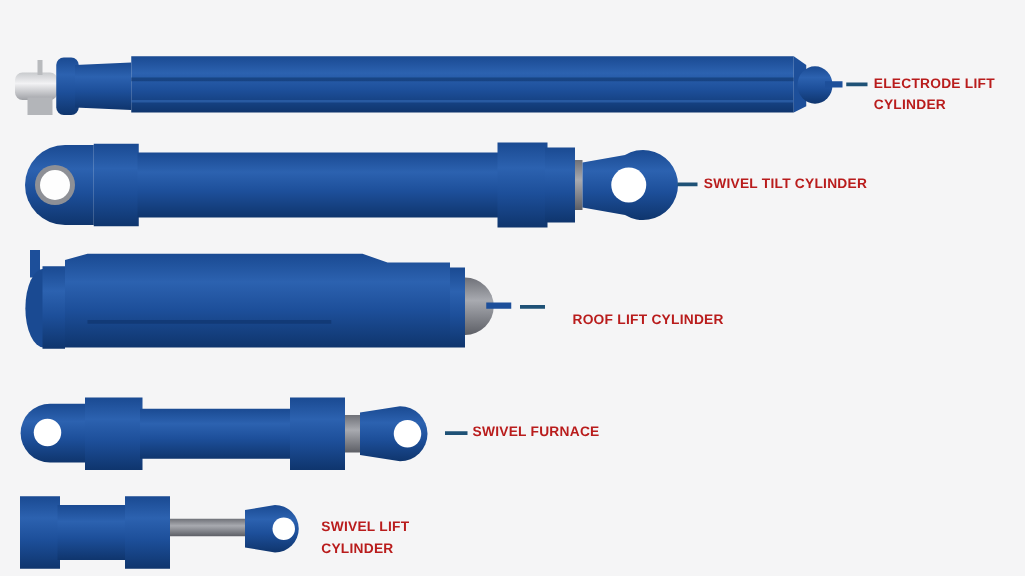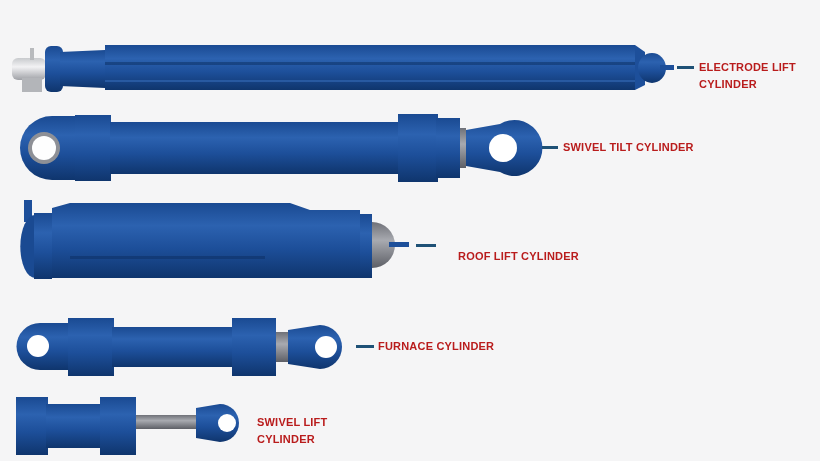--- a/index.html
+++ b/index.html
@@ -101,19 +101,19 @@
   <div>SWIVEL TILT CYLINDER</div>
 </div>
 
 <div class="dash" style="left:416px;top:244px;width:20px;"></div>
 <div class="label" style="left:442px;top:248px;margin-left:16px;">
   <div>ROOF LIFT CYLINDER</div>
 </div>
 
 <div class="dash" style="left:356px;top:345px;width:18px;"></div>
 <div class="label" style="left:378px;top:338px;">
-  <div>FURNACE CYLINDER</div>
+  <div>SWIVEL FURNACE</div>
 </div>
 
 <div class="label" style="left:257px;top:414px;">
   <div>SWIVEL LIFT</div>
   <div>CYLINDER</div>
 </div>
 
 </body></html>

